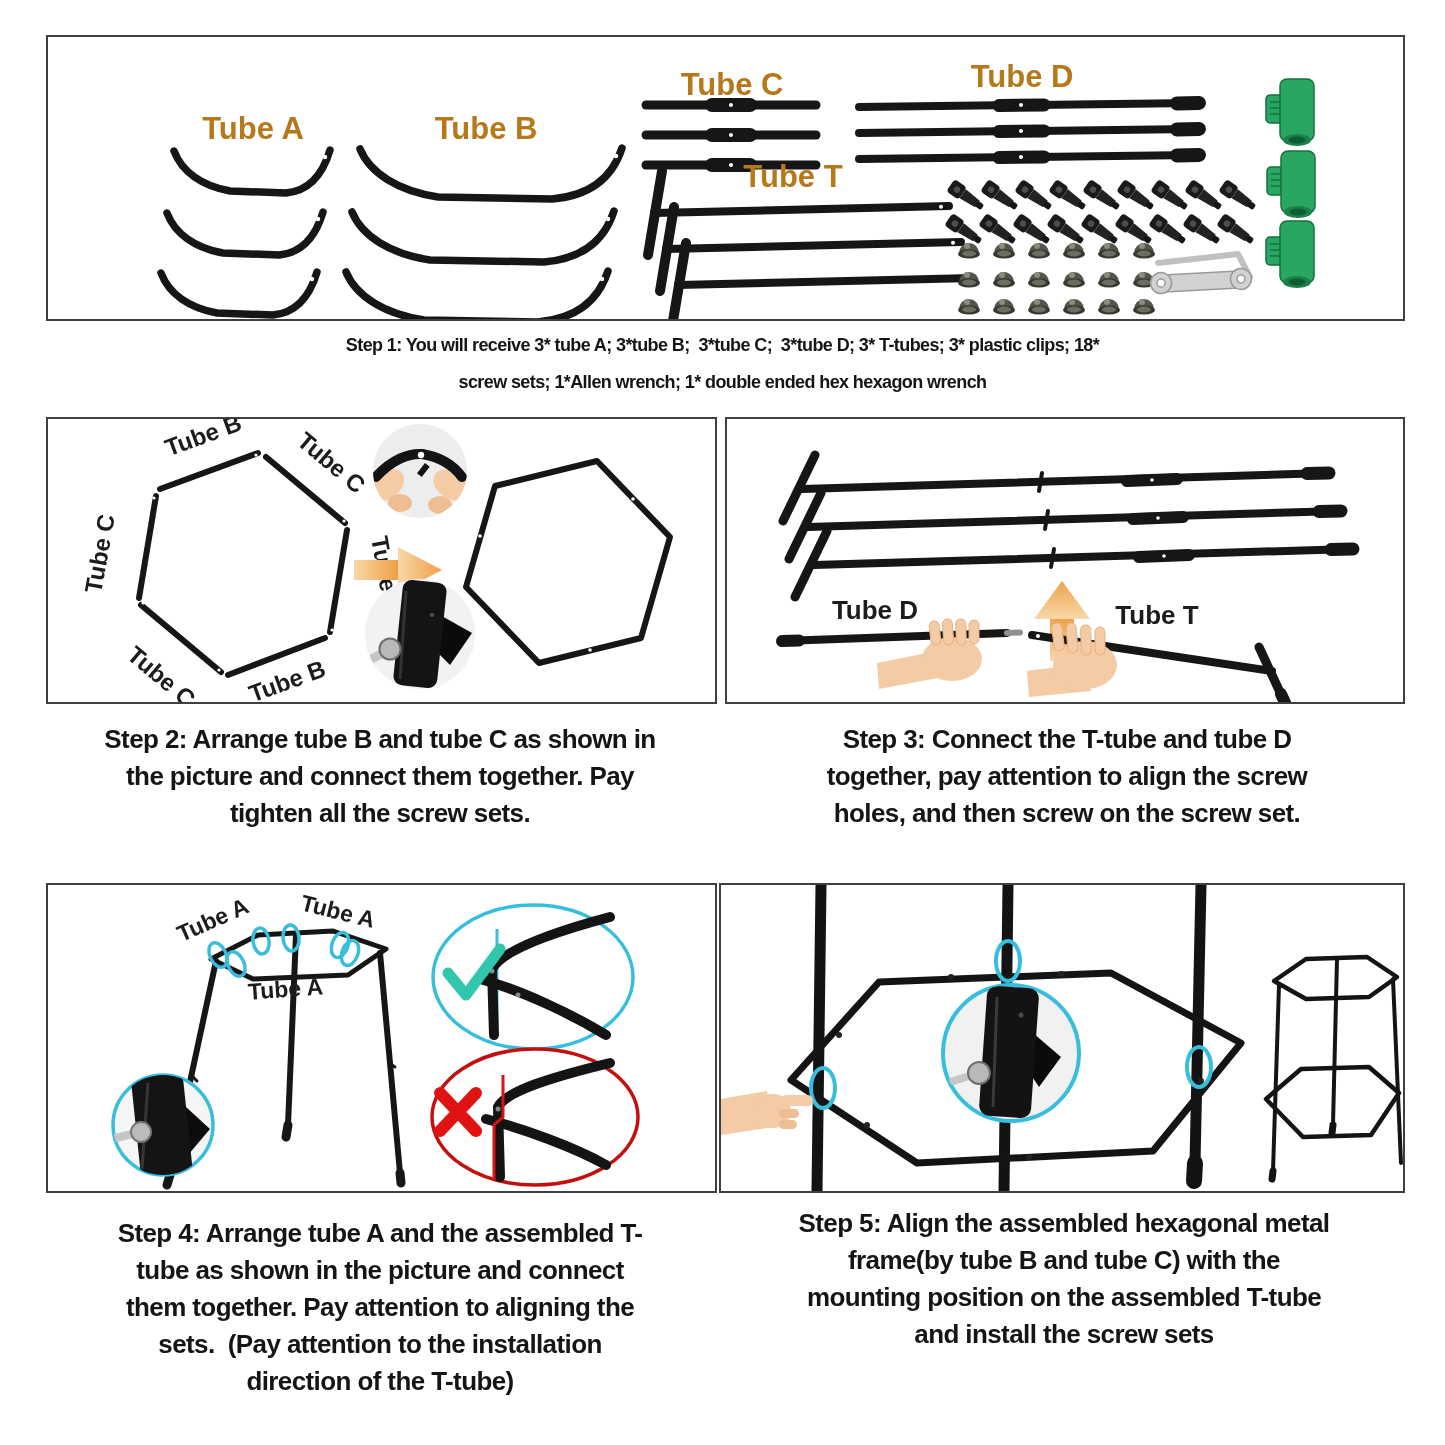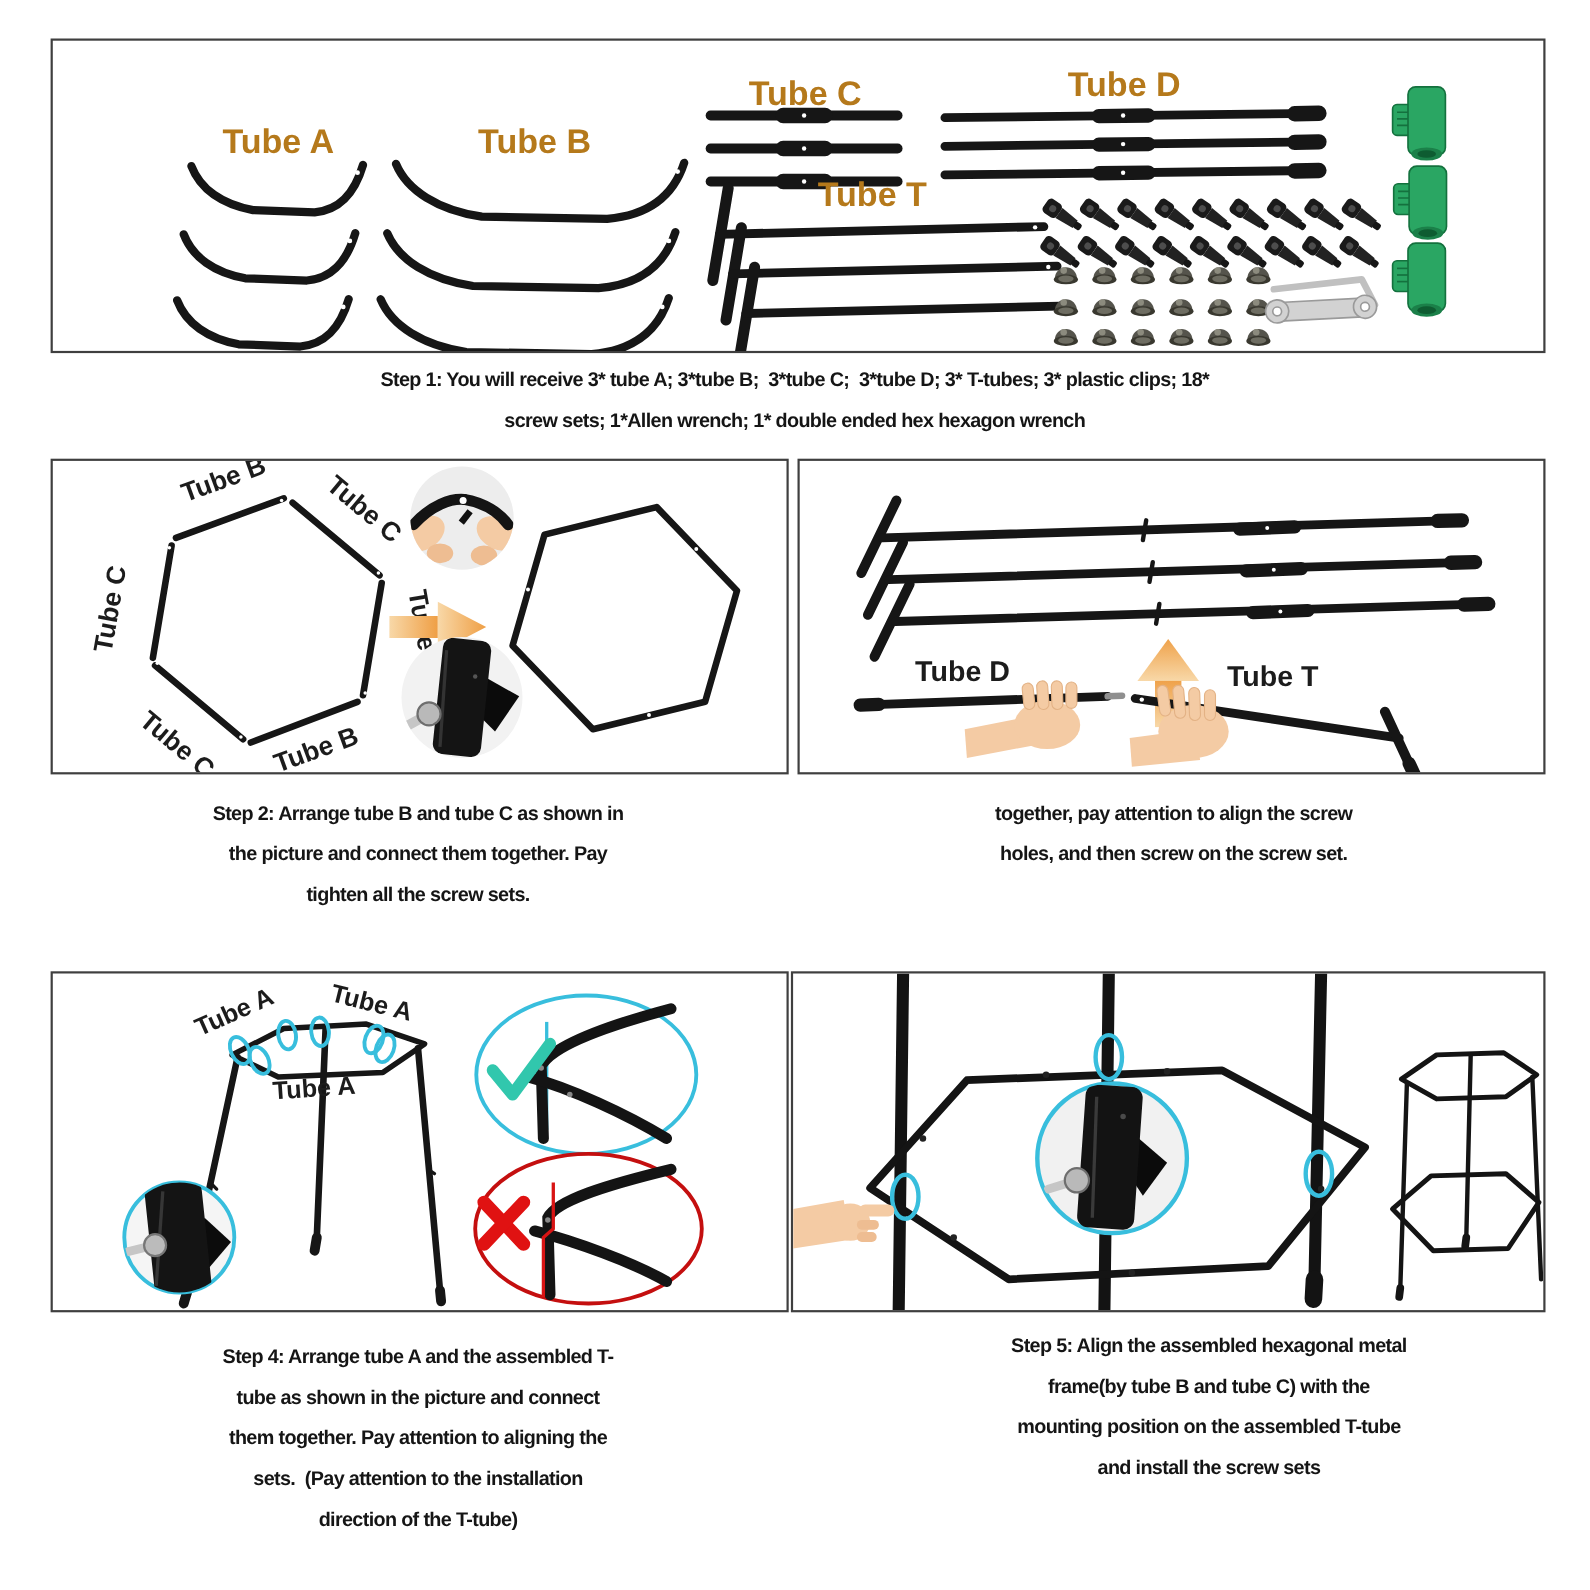--- a/index.html
+++ b/index.html
@@ -1,19 +1,19 @@
 <!DOCTYPE html>
 <html><head>
 <meta charset="utf-8">
 <style>
   html,body{margin:0;padding:0;background:#ffffff;}
   body{width:1445px;height:1445px;position:relative;font-family:"Liberation Sans",sans-serif;}
   .panel{position:absolute;border:2px solid #3f3f3f;background:#fff;box-sizing:border-box;overflow:hidden;}
   .panel svg{display:block;}
-  .cap{position:absolute;text-align:center;color:#151515;font-weight:700;font-size:18px;line-height:37px;letter-spacing:-0.6px;}
+  .cap{position:absolute;text-align:center;color:#151515;font-weight:700;font-size:26px;line-height:37px;letter-spacing:-0.6px;}
   .cap div{white-space:pre;}
   .cap1{font-size:18px;}
   svg text{font-family:"Liberation Sans",sans-serif;fill:#1c1c1c;}
   text.partlab{fill:#b5791b;font-size:31px;font-weight:600;}
   text.hexlab{font-size:24px;font-weight:600;}
   text.steplab{font-size:26px;font-weight:600;}
   text.smlab{font-size:23px;font-weight:600;}
 </style>
 </head>
 <body>
@@ -318,20 +318,21 @@
 </svg>
 </div>
 
 <div class="cap" style="left:30px;top:721px;width:700px;">
   <div>Step 2: Arrange tube B and tube C as shown in</div>
   <div>the picture and connect them together. Pay</div>
   <div>tighten all the screw sets.</div>
 </div>
 
 <div class="cap" style="left:722px;top:721px;width:690px;">
+  <div>Step 3: Connect the T-tube and tube D</div>
   <div>together, pay attention to align the screw</div>
   <div>holes, and then screw on the screw set.</div>
 </div>
 
 <div class="panel" style="left:46px;top:883px;width:671px;height:310px;">
 <svg width="667" height="306" viewBox="0 0 667 306">
   <defs>
     <clipPath id="c4a">
           <circle cx="115" cy="240" r="50"></circle>
         </clipPath>
@@ -460,18 +461,18 @@
 </div>
 
 <div class="cap" style="left:30px;top:1205px;width:700px;margin-top:10px;">
   <div>Step 4: Arrange tube A and the assembled T-</div>
   <div>tube as shown in the picture and connect</div>
   <div>them together. Pay attention to aligning the</div>
   <div>sets.  (Pay attention to the installation</div>
   <div>direction of the T-tube)</div>
 </div>
 
-<div class="cap" style="left:754px;top:1205px;width:690px;">
+<div class="cap" style="left:719px;top:1205px;width:690px;">
   <div>Step 5: Align the assembled hexagonal metal</div>
   <div>frame(by tube B and tube C) with the</div>
   <div>mounting position on the assembled T-tube</div>
   <div>and install the screw sets</div>
 </div>
 
 </body></html>

